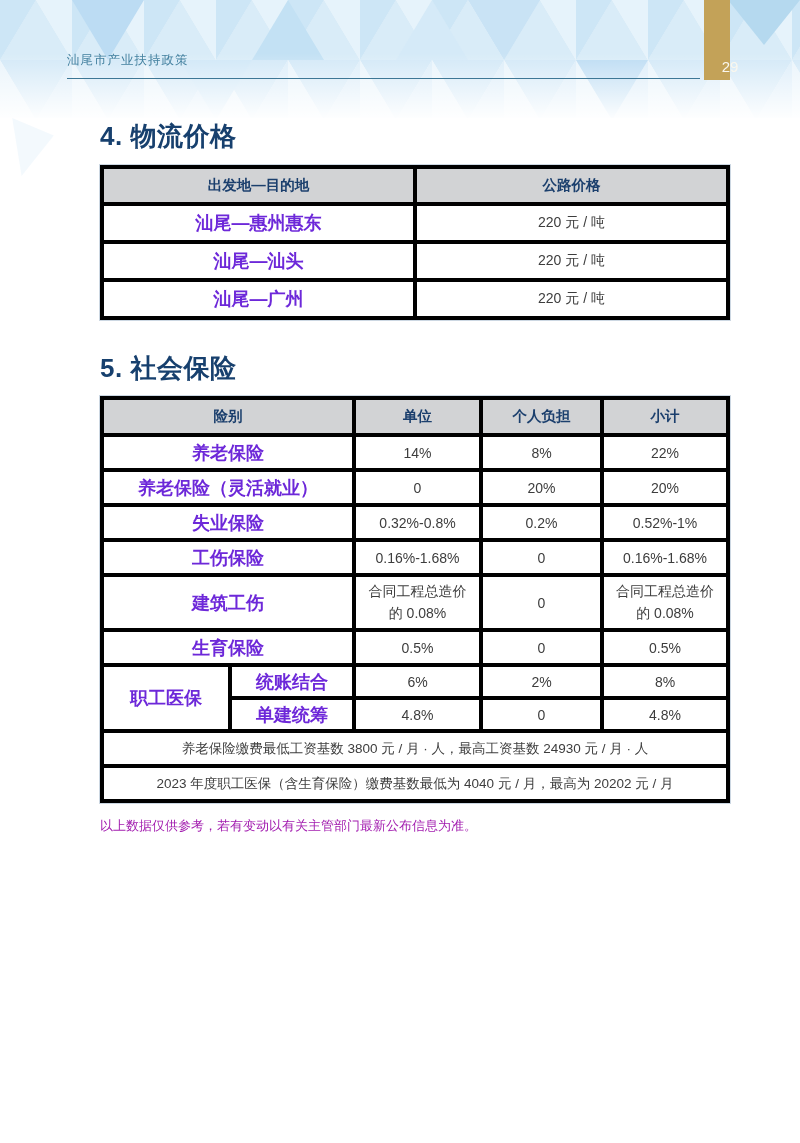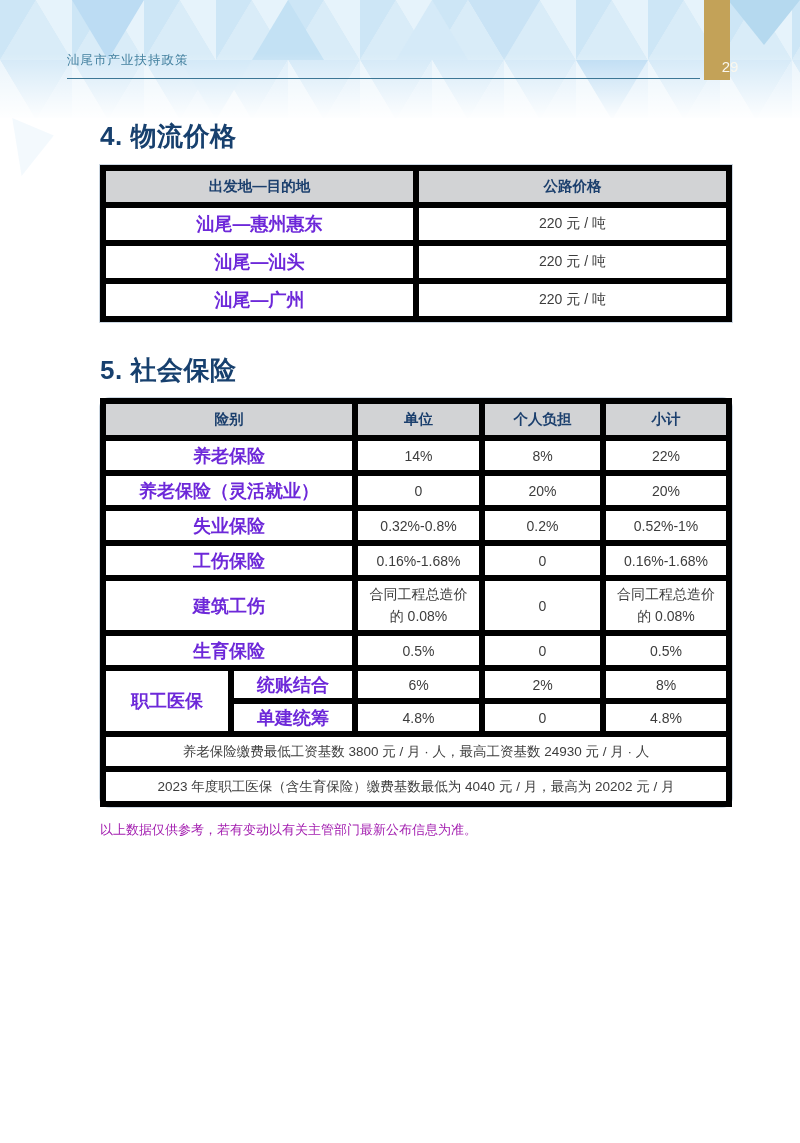--- a/index.html
+++ b/index.html
@@ -45,24 +45,24 @@
   .sec-title.t5 { margin-top:37px; }
   .sec-title.t6 { margin-top:51px; }
 
   table {
     width:626px; border-collapse:collapse; table-layout:fixed;
     border:2px solid #8097b2;
     box-shadow:0 0 0 1px #ccd7e2;
     background:#ffffff;
   }
   .mt-table4 { margin-top:17px; }
-  .mt-table5 { margin-top:16px;border-radius:10px; }
+  .mt-table5 { margin-top:16px; }
   .mt-table6 { margin-top:17px; }
   th,td {
-    border:6px solid #000000; text-align:center; vertical-align:middle;
+    border:4px solid #000000; text-align:center; vertical-align:middle;
     padding:1px 3px;
   }
   th {
     background:#d2d3d5; color:#1b3f6d; font-size:14.5px; font-weight:700;
     height:37px;
   }
   td.label { color:#6d28d9; font-size:18px; font-weight:700;text-align:center; }
   td.val   { color:#3d3d3d; font-size:14px; font-weight:400; }
   td.note  { color:#3d3d3d; font-size:13.5px; font-weight:400; height:35px; }
   .h38 td { height:38px; }

